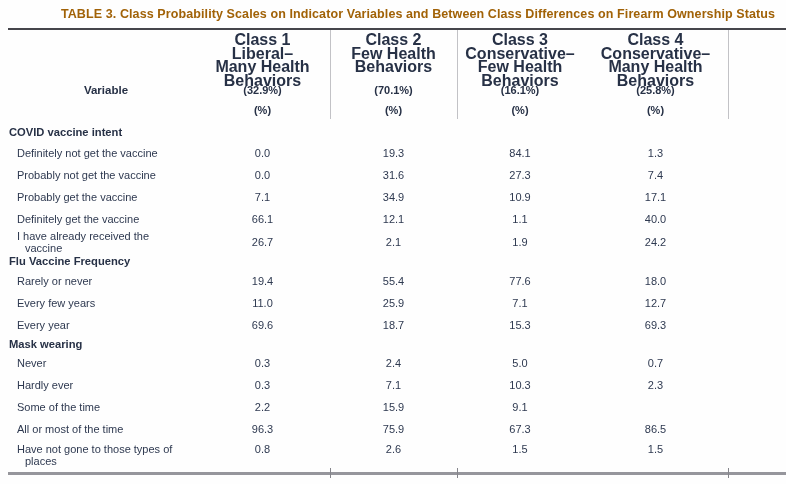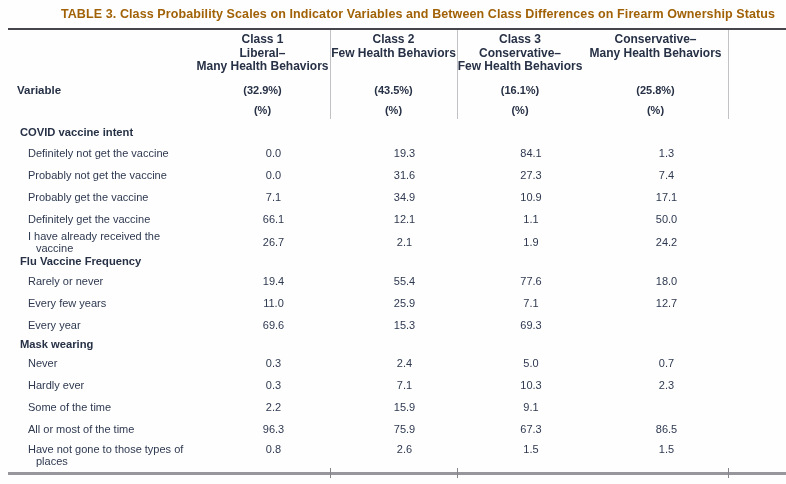--- a/index.html
+++ b/index.html
@@ -25,28 +25,28 @@
   .vdiv.d1{left:330px;} .vdiv.d2{left:457px;} .vdiv.d3{left:728px;}
   .vtick{position:absolute;top:468px;height:10px;width:1px;background:#85858b;}
   .vtick.t1{left:330px;} .vtick.t2{left:457px;} .vtick.t3{left:728px;}
 
   .grid{
     display:grid;
     grid-template-columns:195px 135px 127px 126px 145px 58px;
     width:786px;
   }
   .classes-row{position:absolute;top:33px;left:0;}
-  .class-cell{text-align:center;font-weight:bold;font-size:12px;line-height:13.5px;color:#273146;}
+  .class-cell{text-align:center;font-weight:bold;font-size:16px;line-height:13.5px;color:#273146;}
   .share-row{position:absolute;top:81px;left:0;height:17px;align-items:center;}
-  .variable-label{font-weight:bold;font-size:11.5px;padding-left:17px;color:#273146;}
+  .variable-label{font-weight:bold;font-size:11.5px;padding-left:17px;color:#273146;text-align:center;}
   .share{text-align:center;font-weight:bold;font-size:11px;color:#273146;}
   .unit-row{position:absolute;top:102px;left:0;height:16px;align-items:center;}
   .unit{text-align:center;font-weight:bold;font-size:11px;color:#273146;}
 
-  .tbody{position:absolute;top:122px;left:0;width:748px;padding-left:11px;}
+  .tbody{position:absolute;top:122px;left:0;width:748px;}
   .trow{display:grid;grid-template-columns:195px 135px 127px 126px 145px 58px;}
   .trow.item{height:22px;align-items:center;}
   .trow.section{align-items:center;}
   .trow.s1{height:20px;} .trow.s2{height:18px;} .trow.s3{height:16px;}
   .cell{font-size:11px;}
   .slabel{font-weight:bold;font-size:11.2px;padding-left:9px;color:#273146;white-space:nowrap;}
   .ilabel{padding-left:25px;text-indent:-8px;padding-right:20px;line-height:12px;}
   .num{text-align:center;}
   .trow.last{height:28px;align-items:start;}
   .trow.last .cell{padding-top:3px;}
@@ -70,30 +70,31 @@
     <div class="class-cell">
       <div>Class 2</div>
       <div>Few Health Behaviors</div>
     </div>
     <div class="class-cell">
       <div>Class 3</div>
       <div>Conservative–</div>
       <div>Few Health Behaviors</div>
     </div>
     <div class="class-cell">
+      <div>Class 4</div>
       <div>Conservative–</div>
       <div>Many Health Behaviors</div>
     </div>
     <div class="class-cell"></div>
   </div>
 
   <div class="grid share-row">
     <div class="variable-label">Variable</div>
     <div class="share">(32.9%)</div>
-    <div class="share">(43.5%)</div>
+    <div class="share">(70.1%)</div>
     <div class="share">(16.1%)</div>
     <div class="share">(25.8%)</div>
     <div></div>
   </div>
 
   <div class="grid unit-row">
     <div></div>
     <div class="unit">(%)</div>
     <div class="unit">(%)</div>
     <div class="unit">(%)</div>
@@ -136,21 +137,21 @@
       <div class="cell num">10.9</div>
       <div class="cell num">17.1</div>
       <div></div>
     </div>
 
     <div class="trow item">
       <div class="cell ilabel">Definitely get the vaccine</div>
       <div class="cell num">66.1</div>
       <div class="cell num">12.1</div>
       <div class="cell num">1.1</div>
-      <div class="cell num">50.0</div>
+      <div class="cell num">40.0</div>
       <div></div>
     </div>
 
     <div class="trow item">
       <div class="cell ilabel">I have already received the vaccine</div>
       <div class="cell num">26.7</div>
       <div class="cell num">2.1</div>
       <div class="cell num">1.9</div>
       <div class="cell num">24.2</div>
       <div></div>
@@ -174,20 +175,21 @@
       <div class="cell num">11.0</div>
       <div class="cell num">25.9</div>
       <div class="cell num">7.1</div>
       <div class="cell num">12.7</div>
       <div></div>
     </div>
 
     <div class="trow item">
       <div class="cell ilabel">Every year</div>
       <div class="cell num">69.6</div>
+      <div class="cell num">18.7</div>
       <div class="cell num">15.3</div>
       <div class="cell num">69.3</div>
       <div></div>
     </div>
 
     <div class="trow section s3">
       <div class="cell slabel">Mask wearing</div>
     </div>
 
     <div class="trow item">

